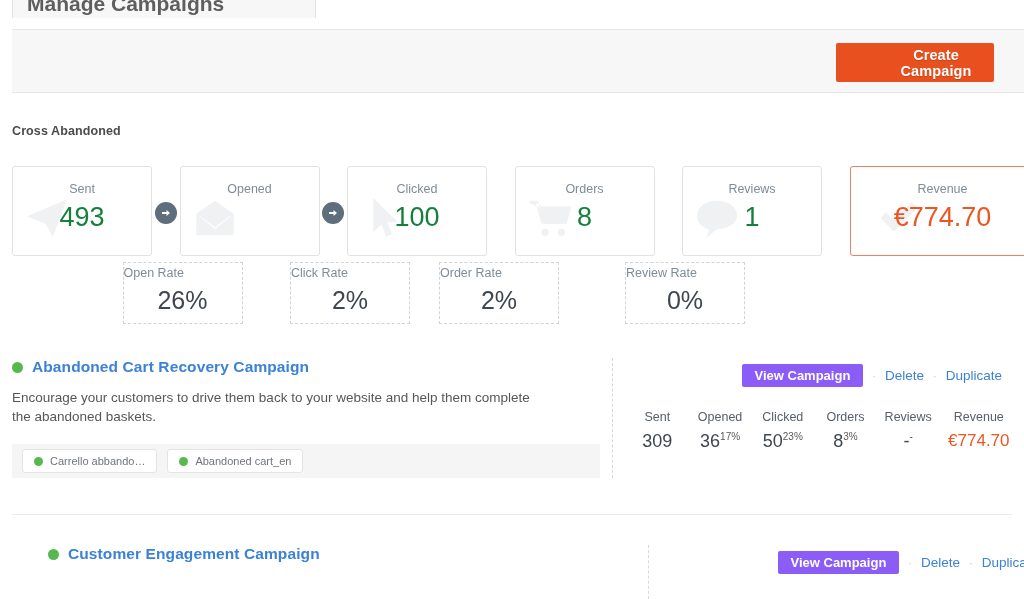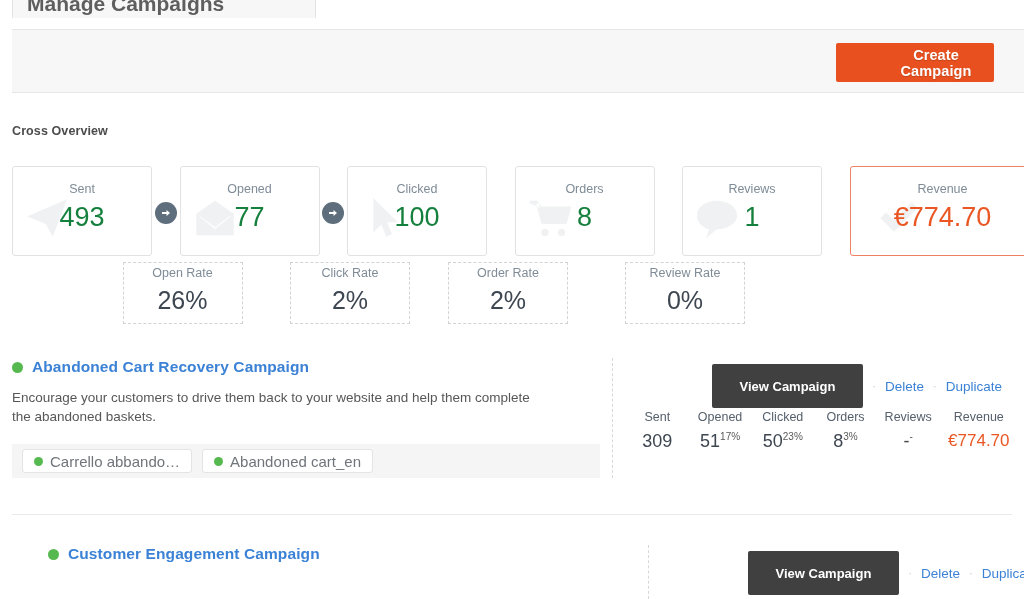--- a/index.html
+++ b/index.html
@@ -101,21 +101,21 @@
 
   
   .rates { position: absolute; left: 12px; top: 262px; width: 1000px; height: 62px; }
   .rate-box {
     position: absolute; top: 0; width: 120px; height: 62px;
     border: 1px dashed #d3d3d3;
     background: transparent;
   }
   .rate-label {
     position: absolute; left: 0; right: 0; top: 3px;
-    text-align: center; font-size: 12.5px; color: #7f8c97;
+    font-size: 12.5px; color: #7f8c97;
   }
   .rate-value {
     position: absolute; left: 0; right: 0; top: 20px;
     text-align: center; font-size: 25px; color: #3d4651; line-height: 34px;
   }
 
   
   .campaign { position: absolute; left: 0; width: 1024px; }
   .camp-left { position: absolute; left: 12px; top: 0; width: 590px; }
   .camp-title-row { display: flex; align-items: center; gap: 9px; }
@@ -136,40 +136,40 @@
     position: absolute; left: 12px; width: 588px; height: 34px;
     background: #f5f5f5;
     display: flex; align-items: center; gap: 10px;
     padding-left: 10px;
   }
   .tag {
     height: 24px; background: #ffffff;
     border: 1px solid #e4e4e4; border-radius: 3px;
     display: flex; align-items: center; gap: 7px;
     padding: 0 11px;
-    font-size: 15px; color: #70757b;
+    font-size: 11px; color: #70757b;
     white-space: nowrap;
   }
   .tag-dot { width: 9px; height: 9px; border-radius: 50%; background: #56b94f; flex: none; }
 
   .camp-right { position: absolute; left: 612px; top: 0; width: 412px; height: 120px; }
   .v-divider {
     position: absolute; left: 0; top: 0; width: 0; height: 120px;
     border-left: 1px dashed #d8d8d8;
   }
   .actions {
     position: absolute; right: 22px; top: 6px;
     display: flex; align-items: center; gap: 9px;
   }
   .view-campaign-btn {
-    height: 44px; background: #404040; color: #ffffff;
+    height: 23px; background: #8b5cf6; color: #ffffff;
     border: none; border-radius: 2px;
     font-family: "Liberation Sans", sans-serif;
     font-size: 13px; font-weight: 700;
-    padding: 0 28px; cursor: pointer;
+    padding: 0 13px; cursor: pointer;
     display: flex; align-items: center;
   }
   .act-sep { color: #c9c9c9; font-size: 11px; }
   .act-link {
     color: #3b82d6; font-size: 13.5px; cursor: pointer; white-space: nowrap;
   }
 
   .stats-table {
     position: absolute; left: 14px; right: 6px; top: 52px;
     display: flex;
@@ -198,21 +198,21 @@
 
 <div id="page">
 
   <div class="page-tab">
     <span class="page-tab-title">Manage Campaigns</span>
   </div>
 
   <div class="toolbar"></div>
   <button class="create-campaign-btn">Create Campaign</button>
 
-  <div class="section-title">Cross Overview</div>
+  <div class="section-title">Cross Abandoned</div>
 
   <div class="funnel">
       <div class="stat-card" style="left: 0px;">
         <div class="stat-bg-icon">
           <svg viewBox="0 0 64 64">
             <path fill="#c9ced4" d="M4 30 L60 6 L40 58 L30 40 Z"></path>
             <path fill="#c9ced4" opacity=".7" d="M30 40 L60 6 L24 36 Z"></path>
           </svg>
         </div>
         <div class="stat-label">Sent</div>
@@ -224,21 +224,20 @@
         </svg>
       </div>
       <div class="stat-card" style="left: 167.5px;">
         <div class="stat-bg-icon">
           <svg viewBox="0 0 64 64">
             <path fill="#c9ced4" d="M6 26 L32 8 L58 26 L58 56 L6 56 Z"></path>
             <path fill="#ffffff" opacity=".75" d="M10 28 L32 44 L54 28 L54 30 L32 48 L10 30 Z"></path>
           </svg>
         </div>
         <div class="stat-label">Opened</div>
-        <div class="stat-value">77</div>
       </div>
       <div class="arrow-connector" style="left: 310.25px;">
         <svg viewBox="0 0 24 24">
           <path fill="#ffffff" d="M4 10 h9 V6 l7 6 -7 6 v-4 H4 Z"></path>
         </svg>
       </div>
       <div class="stat-card" style="left: 335px;">
         <div class="stat-bg-icon">
           <svg viewBox="0 0 64 64">
             <path fill="#c9ced4" d="M20 4 L20 52 L31 41 L38 58 L46 54 L39 38 L54 38 Z"></path>
@@ -281,21 +280,21 @@
 
   <div class="rates">
       <div class="rate-box" style="left: 110.5px;">
         <div class="rate-label">Open Rate</div>
         <div class="rate-value">26%</div>
       </div>
       <div class="rate-box" style="left: 278px;">
         <div class="rate-label">Click Rate</div>
         <div class="rate-value">2%</div>
       </div>
-      <div class="rate-box" style="left: 436px;">
+      <div class="rate-box" style="left: 427px;">
         <div class="rate-label">Order Rate</div>
         <div class="rate-value">2%</div>
       </div>
       <div class="rate-box" style="left: 613px;">
         <div class="rate-label">Review Rate</div>
         <div class="rate-value">0%</div>
       </div>
     </div>
 
   <div id="campaign-list">
@@ -326,21 +325,21 @@
             <span class="act-sep">·</span>
             <span class="act-link">Duplicate</span>
           </div>
           <div class="stats-table">
             <div class="stat-col">
               <div class="stat-col-head">Sent</div>
               <div class="stat-col-val"><span>309</span></div>
             </div>
             <div class="stat-col">
               <div class="stat-col-head">Opened</div>
-              <div class="stat-col-val"><span>51</span><span class="pct">17%</span></div>
+              <div class="stat-col-val"><span>36</span><span class="pct">17%</span></div>
             </div>
             <div class="stat-col">
               <div class="stat-col-head">Clicked</div>
               <div class="stat-col-val"><span>50</span><span class="pct">23%</span></div>
             </div>
             <div class="stat-col">
               <div class="stat-col-head">Orders</div>
               <div class="stat-col-val"><span>8</span><span class="pct">3%</span></div>
             </div>
             <div class="stat-col">

